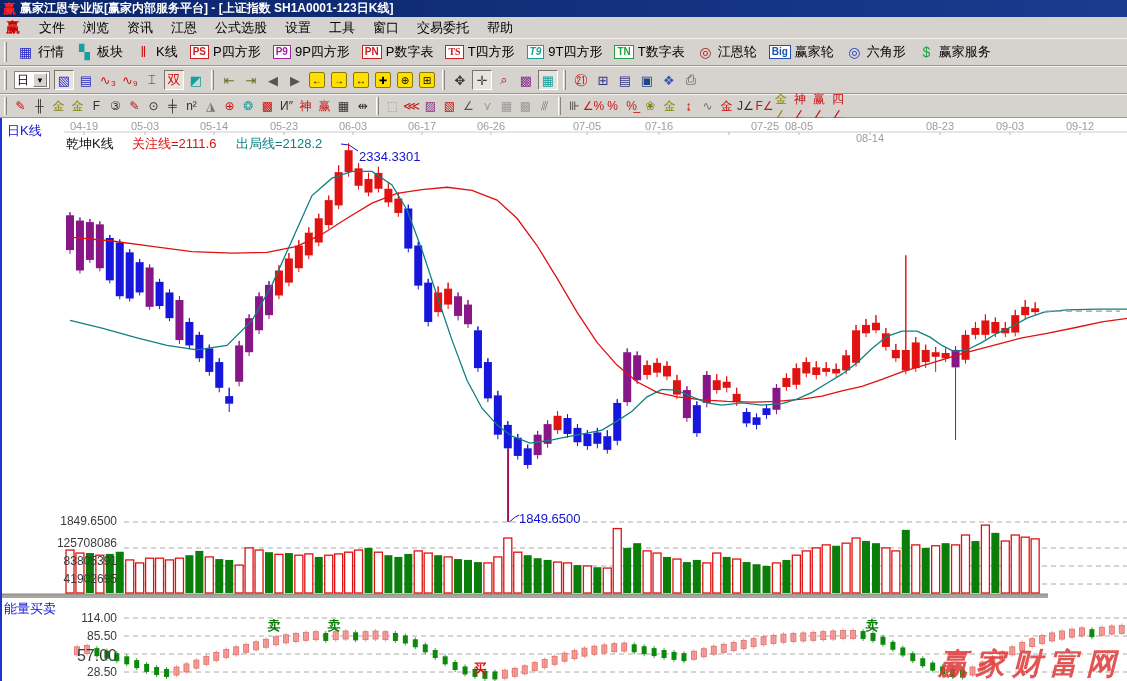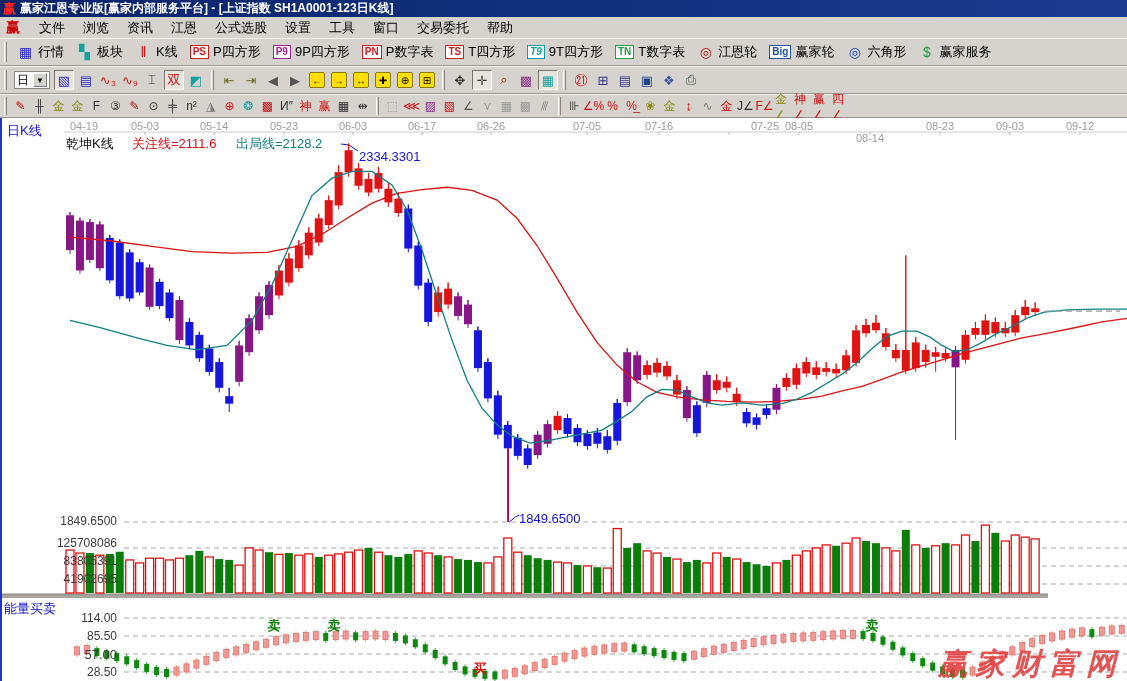--- a/index.html
+++ b/index.html
@@ -84,21 +84,21 @@
     </div>
     <div class="tbtn">
       <span class="chip" style="color: rgb(160, 32, 160); border-color: rgb(160, 32, 160);">P9</span>
       <span>9P四方形</span>
     </div>
     <div class="tbtn">
       <span class="chip" style="color: rgb(204, 32, 32); border-color: rgb(204, 32, 32);">PN</span>
       <span>P数字表</span>
     </div>
     <div class="tbtn">
-      <span class="chip" style="color: rgb(204, 32, 32); border-color: rgb(204, 32, 32);">TS</span>
+      <span class="chip" style="color: rgb(204, 32, 32); border-color: rgb(204, 32, 32); font-family: Liberation Serif, serif;">TS</span>
       <span>T四方形</span>
     </div>
     <div class="tbtn">
       <span class="chip" style="color: rgb(24, 160, 160); border-color: rgb(24, 160, 160); font-style: italic;">T9</span>
       <span>9T四方形</span>
     </div>
     <div class="tbtn">
       <span class="chip" style="color: rgb(32, 160, 64); border-color: rgb(32, 160, 64);">TN</span>
       <span>T数字表</span>
     </div>
@@ -983,21 +983,21 @@
   <div id="vol-axis">
       <div class="lbl" style="left: 34px; top: 396px; width: 81px; text-align: right; color: rgb(58, 58, 58); font-size: 12px;">1849.6500</div>
       <div class="lbl" style="left: 34px; top: 418px; width: 81px; text-align: right; color: rgb(58, 58, 58); font-size: 12px;">125708086</div>
       <div class="lbl" style="left: 34px; top: 436px; width: 81px; text-align: right; color: rgb(58, 58, 58); font-size: 12px;">83805391</div>
       <div class="lbl" style="left: 34px; top: 454px; width: 81px; text-align: right; color: rgb(58, 58, 58); font-size: 12px;">41902695</div>
     </div>
   <div class="lbl" style="left:2px; top:482px; color:#1414cc; font-size:13px;">能量买卖</div>
   <div id="ind-axis">
       <div class="lbl" style="left: 34px; top: 493px; width: 81px; text-align: right; color: rgb(58, 58, 58); font-size: 12px;">114.00</div>
       <div class="lbl" style="left: 34px; top: 511px; width: 81px; text-align: right; color: rgb(58, 58, 58); font-size: 12px;">85.50</div>
-      <div class="lbl" style="left: 34px; top: 529px; width: 81px; text-align: right; color: rgb(58, 58, 58); font-size: 13px;">57.00</div>
+      <div class="lbl" style="left: 34px; top: 529px; width: 81px; text-align: right; color: rgb(58, 58, 58); font-size: 16px;">57.00</div>
       <div class="lbl" style="left: 34px; top: 547px; width: 81px; text-align: right; color: rgb(58, 58, 58); font-size: 12px;">28.50</div>
     </div>
   <div id="signals">
       <div class="lbl sig" style="left: 272px; top: 499px; color: rgb(10, 125, 10);">卖</div>
       <div class="lbl sig" style="left: 332px; top: 499px; color: rgb(10, 125, 10);">卖</div>
       <div class="lbl sig" style="left: 478px; top: 542px; color: rgb(221, 17, 17);">买</div>
       <div class="lbl sig" style="left: 870px; top: 499px; color: rgb(10, 125, 10);">卖</div>
     </div>
   <div class="watermark">赢家财富网</div>
 </div>

